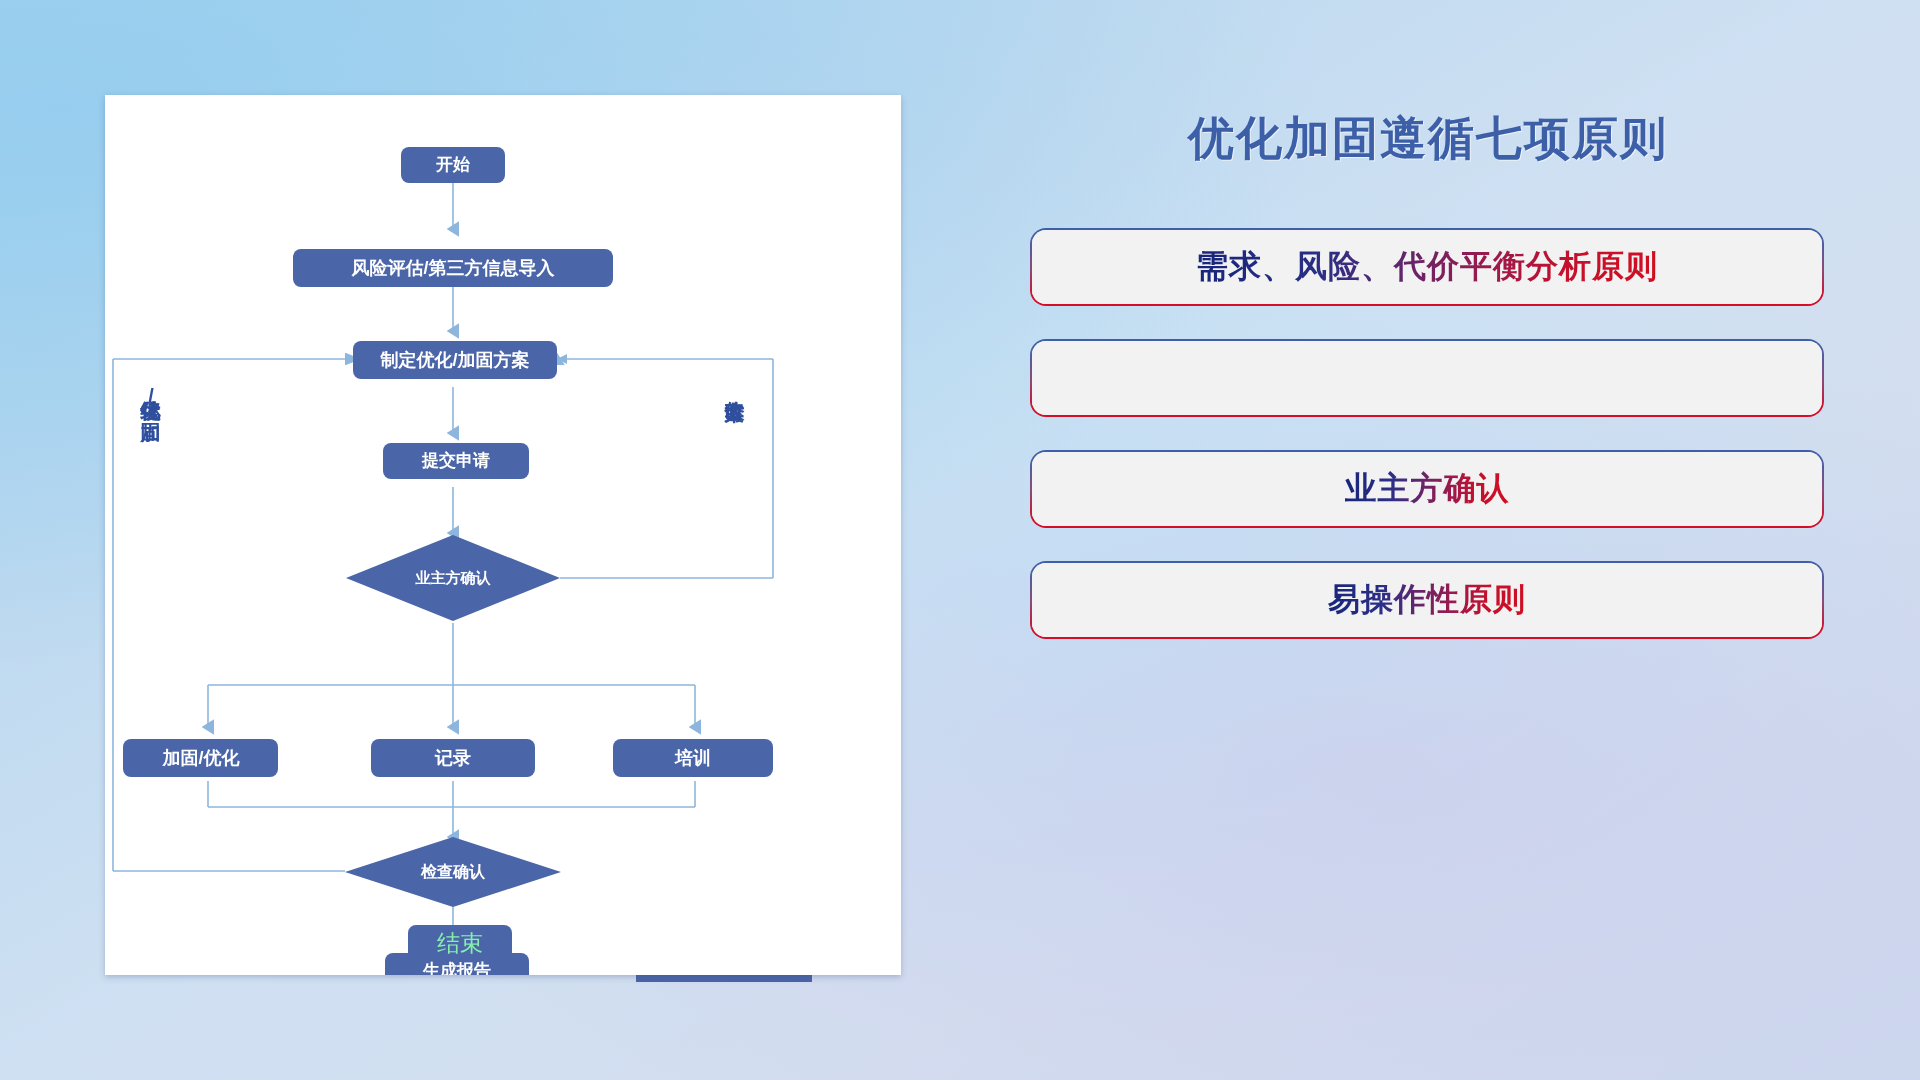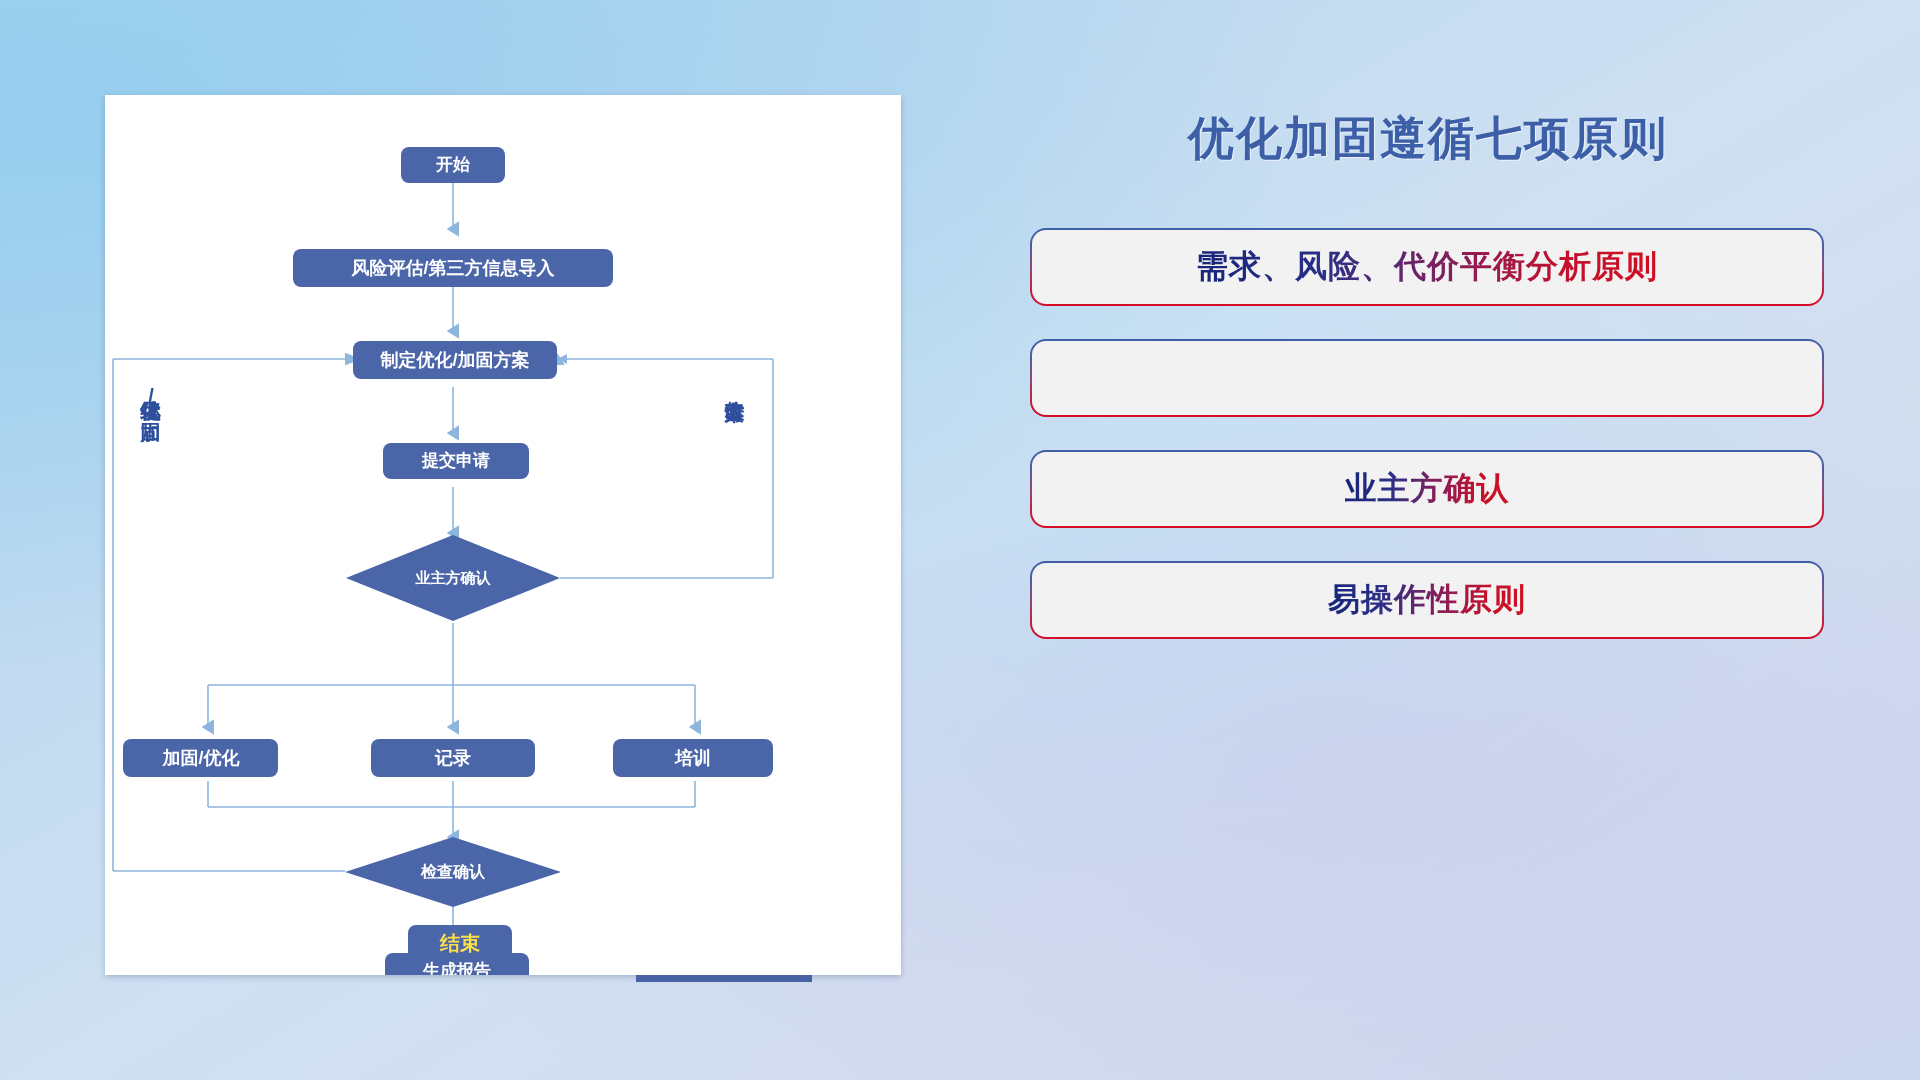--- a/index.html
+++ b/index.html
@@ -73,21 +73,21 @@
   }
   .card-list {
     position: absolute;
     left: 24px; top: 230px;
     width: 790px;
   }
   .p-card {
     position: relative;
     height: 74px;
     margin-bottom: 37px;
-    border-radius: 26px;
+    border-radius: 14px;
     background: #f2f2f2;
     display: flex;
     align-items: center;
     justify-content: center;
     
     box-sizing: border-box;
   }
   .p-card::before {
     content: "";
     position: absolute;
@@ -220,21 +220,21 @@
         <rect x="280" y="858" width="144" height="36" rx="8" fill="#4a65a8"></rect>
         <text class="node-label" x="352" y="877" font-size="17">生成报告</text>
       </g>
 
       <text class="side-label" x="46" y="290" writing-mode="tb" glyph-orientation-vertical="0" style="writing-mode: vertical-rl; text-orientation: upright;">继续优化/加固</text>
       <text class="side-label" x="630" y="290" style="writing-mode: vertical-rl; text-orientation: upright;">方案修改</text>
     </svg>
   </div>
 
   <div style="position:absolute;left:408px;top:925px;width:104px;height:36px;border-radius:8px;background:#4a65a8;display:flex;align-items:center;justify-content:center;z-index:4;">
-    <span style="color:#fde047;font-weight:bold;font-size:20px;">结束</span>
+    <span style="color:#86efac;font-weight:normal;font-size:23px;">结束</span>
   </div>
 
   <div class="right-pane">
 
     <div class="panel-title">优化加固遵循七项原则</div>
 
     <div class="card-list">
 
       <div class="p-card">
         <div class="p-card-inner"></div>

